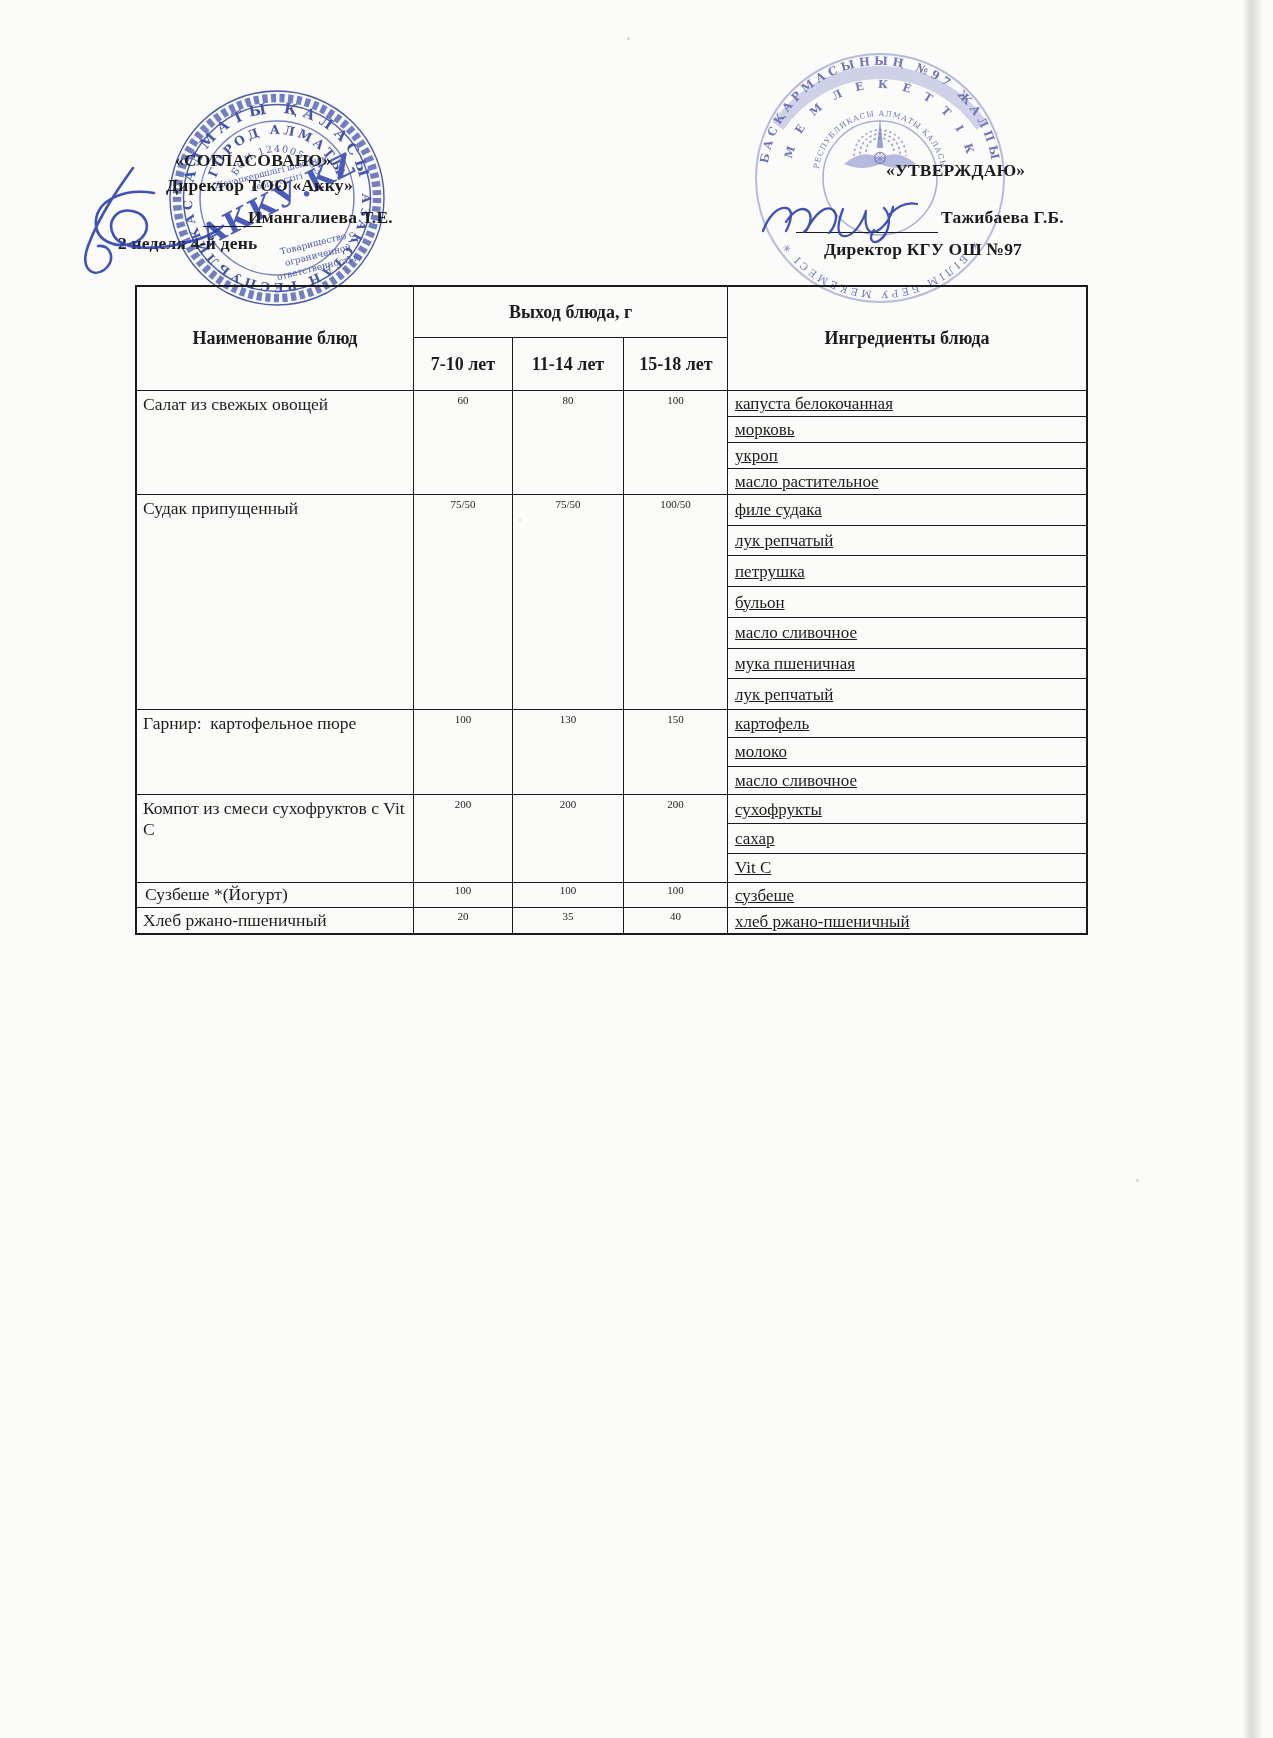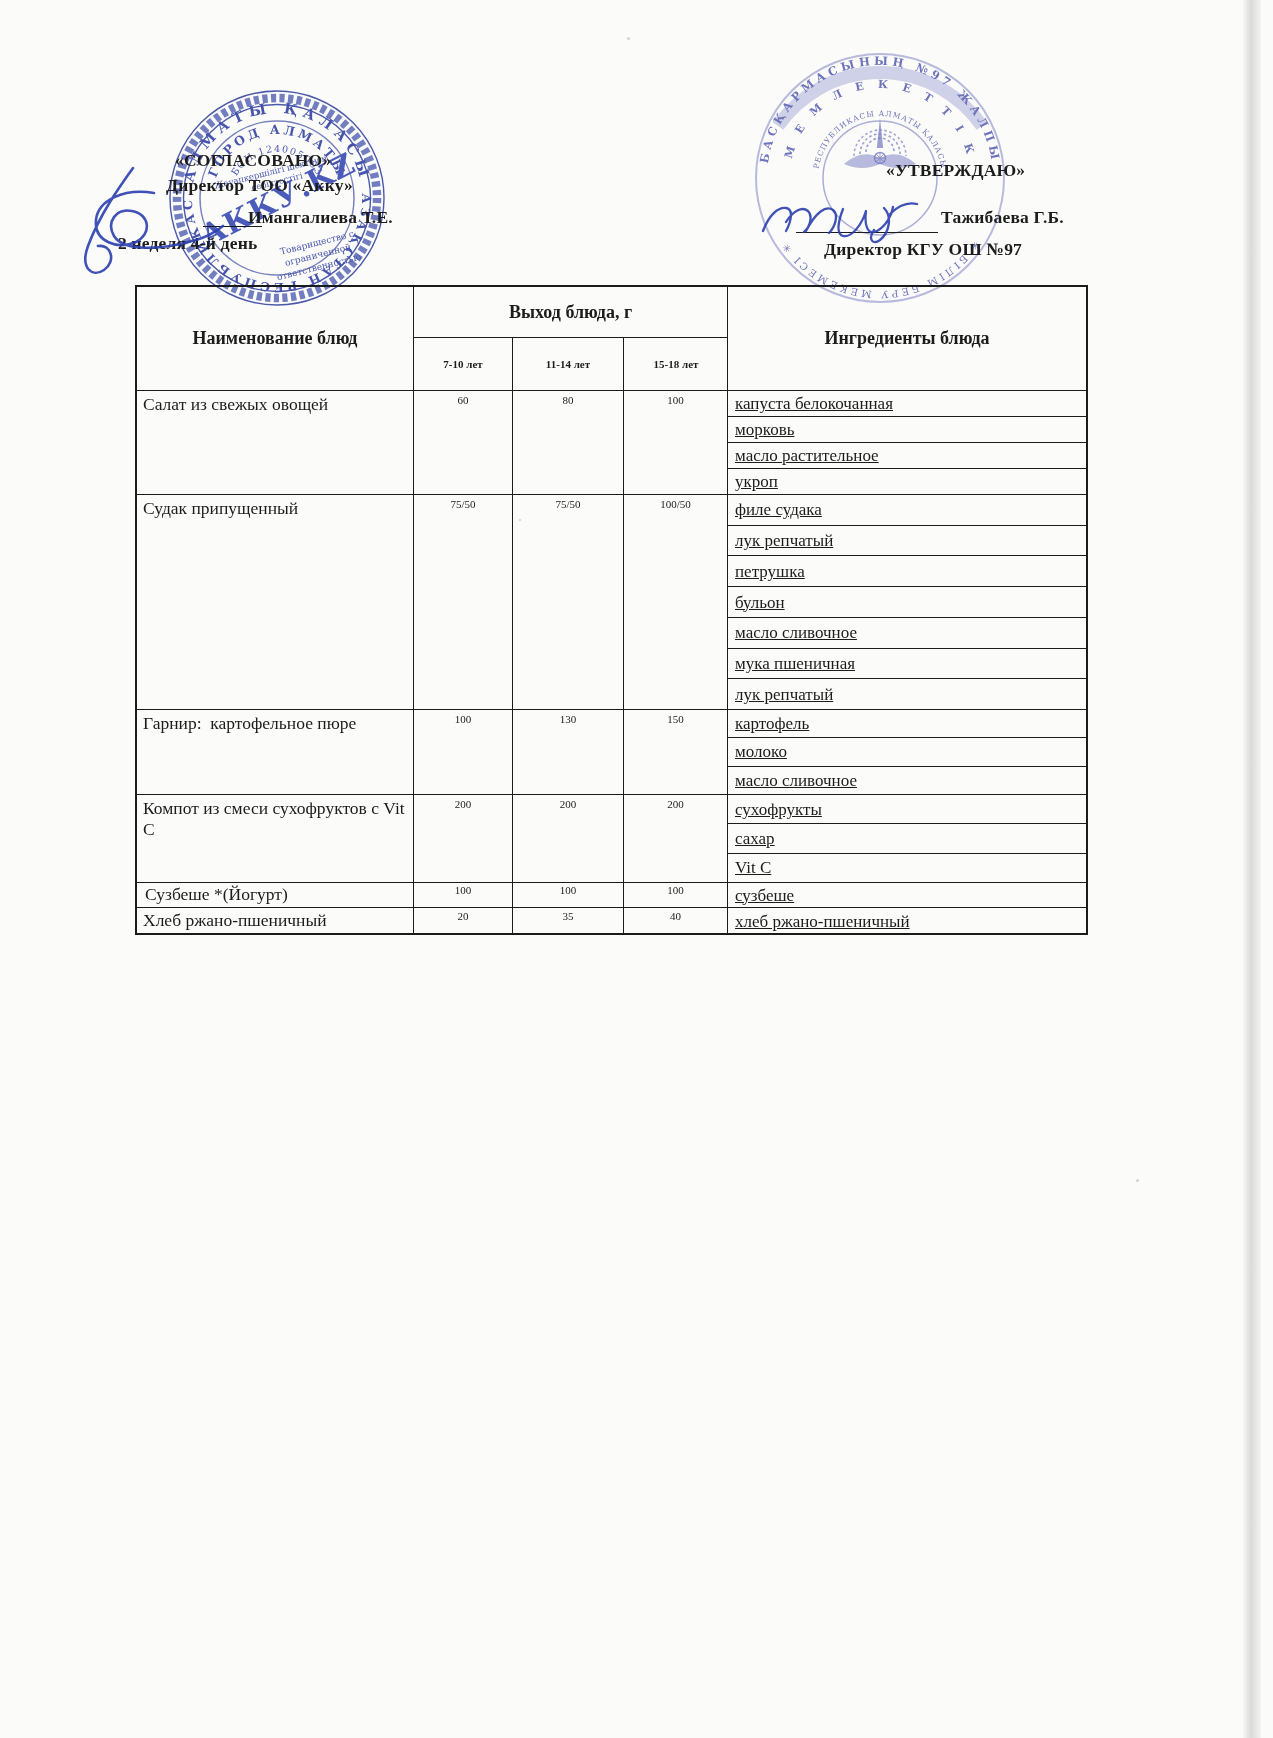--- a/index.html
+++ b/index.html
@@ -35,21 +35,21 @@
   .hcell{display:flex;align-items:center;justify-content:center;text-align:center;
     font-weight:bold;font-size:18px;}
   .c-name{width:277px;flex:none;border-right:1.8px solid #1b1b1b;}
   .c-mid{width:314px;flex:none;border-right:1.8px solid #1b1b1b;display:flex;flex-direction:column;}
   .c-ing{flex:1;display:flex;flex-direction:column;}
   .h-top{height:51px;border-bottom:1.9px solid #1b1b1b;display:flex;align-items:center;justify-content:center;font-weight:bold;font-size:18px;}
   .h-bot{flex:1;display:flex;}
   .c-a1{width:99px;flex:none;border-right:1.8px solid #1b1b1b;}
   .c-a2{width:111px;flex:none;border-right:1.8px solid #1b1b1b;}
   .c-a3{width:104px;flex:none;}
-  .h-bot .hcell{font-size:11px;}
+  .h-bot .hcell{font-size:18px;}
   .t-row{display:flex;border-top:1.9px solid #1b1b1b;flex:none;}
   .t-row .c-name{font-size:17.5px;padding:3px 4px 0 6px;white-space:pre-wrap;line-height:21px;}
   .num{font-size:11px;text-align:center;padding-top:3px;flex:none;}
   .num.a1{width:99px;border-right:1.8px solid #1b1b1b;}
   .num.a2{width:111px;border-right:1.8px solid #1b1b1b;}
   .num.a3{width:104px;border-right:1.8px solid #1b1b1b;}
   .ing{flex:1;display:flex;align-items:center;padding-left:7px;
     border-bottom:1.7px solid #1b1b1b;font-size:17px;line-height:17px;text-decoration:underline;}
   .ing:last-child{border-bottom:none;}
 </style>
@@ -177,22 +177,22 @@
   </div>
 
   <div class="t-row" style="height:104px;">
     <div class="c-name">Салат из свежых овощей</div>
     <div class="num a1">60</div>
     <div class="num a2">80</div>
     <div class="num a3">100</div>
     <div class="c-ing">
       <div class="ing">капуста белокочанная</div>
       <div class="ing">морковь</div>
+      <div class="ing">укроп</div>
       <div class="ing">масло растительное</div>
-      <div class="ing">укроп</div>
     </div>
   </div>
 
   <div class="t-row" style="height:215px;">
     <div class="c-name">Судак припущенный</div>
     <div class="num a1">75/50</div>
     <div class="num a2">75/50</div>
     <div class="num a3">100/50</div>
     <div class="c-ing">
       <div class="ing">филе судака</div>

